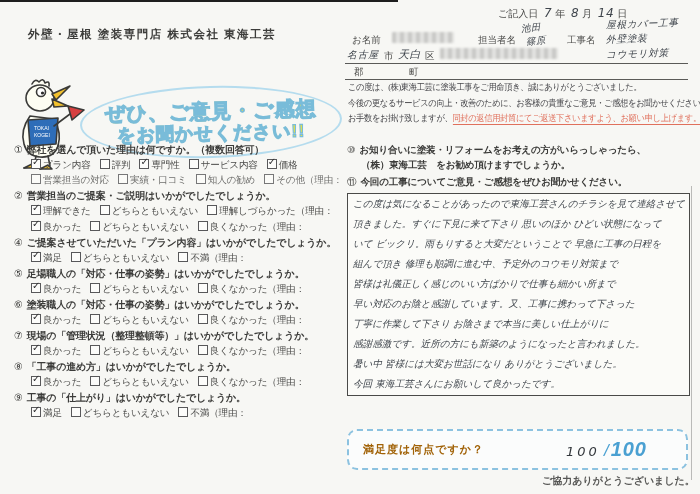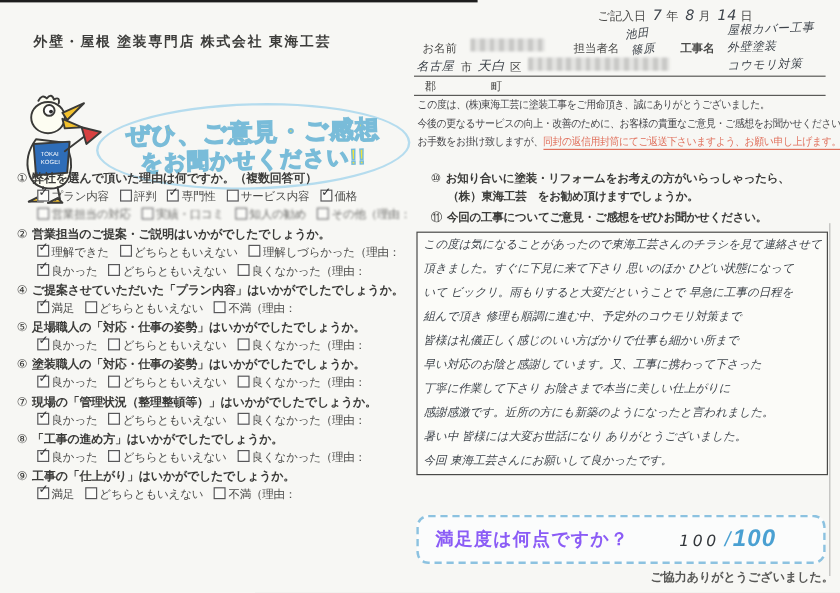--- a/index.html
+++ b/index.html
@@ -47,33 +47,33 @@
   .q-title{font-size:10px;font-weight:bold;color:#3b3b39;line-height:15px;white-space:nowrap;letter-spacing:-.2px;}
   .q-num{margin-right:4px;font-weight:normal;}
   .q-opts{padding-left:17px;font-size:9.6px;line-height:15px;color:#4c4c4a;white-space:nowrap;letter-spacing:-.2px;}
   .q-opts.blurred{filter:blur(.7px);opacity:.8;}
   .opt{margin-right:9px;}
   .cb{display:inline-block;width:8px;height:8px;border:1px solid #58585a;margin-right:2px;position:relative;vertical-align:-1px;background:#fcfcfa;}
   .cb .ck{position:absolute;left:0px;top:-6px;font-size:10px;font-weight:bold;color:#303032;font-style:normal;}
 
   
   .rcol{position:absolute;left:347px;top:142px;width:345px;}
-  .r-line{font-size:9.6px;font-weight:bold;color:#3b3b39;line-height:15px;white-space:nowrap;letter-spacing:-.2px;margin-left:12px;}
+  .r-line{font-size:9.6px;font-weight:bold;color:#3b3b39;line-height:15px;white-space:nowrap;letter-spacing:-.2px;}
   .r-ind{padding-left:14px;}
   .comment-box{margin-top:4px;width:341px;border:1.2px solid #4a4a48;background:#fbfbf8;}
   .c-row{height:20.1px;border-bottom:1px solid #55555า3;display:flex;align-items:center;padding:0 5px;overflow:hidden;}
   .c-row:last-child{border-bottom:none;}
   .c-row .hand{font-size:9.6px;white-space:nowrap;letter-spacing:0;}
 
   .sat-box{
     position:absolute;left:347px;top:429px;width:341px;height:41px;box-sizing:border-box;
     border:2px dashed #8cc2e0;border-radius:10px;background:#fbfcfc;
     display:flex;align-items:center;
   }
-  .sat-label{font-size:15px;font-weight:bold;color:#8b5cf6;margin-left:14px;letter-spacing:1px;}
+  .sat-label{font-size:11px;font-weight:bold;color:#a16207;margin-left:14px;letter-spacing:1px;}
   .sat-score{margin-left:auto;margin-right:39px;display:flex;align-items:baseline;}
   .sat-written{font-size:13px;letter-spacing:3px;color:#33373c;}
   .sat-slash{font-size:17px;color:#4aa0d2;font-style:italic;margin:0 2px 0 4px;}
   .sat-max{font-size:20px;font-weight:bold;font-style:italic;color:#4aa0d2;letter-spacing:1px;}
   .thanks{position:absolute;left:542px;top:474px;font-size:10px;font-weight:bold;color:#55555à3;}
   .thanks, .c-row{color:#3f444b;}
 </style>
 </head>
 <body>
 
@@ -89,21 +89,21 @@
     <span class="hand">8</span><span>月</span>
     <span class="hand">14</span><span>日</span>
   </div>
 
   <div class="fields">
     <span class="lbl" style="position:absolute;left:352px;top:34px;">お名前</span>
     <span class="redact" style="position:absolute;left:392px;top:32px;width:62px;height:11px;"></span>
     <span class="lbl" style="position:absolute;left:478px;top:34px;">担当者名</span>
     <span class="hand" style="position:absolute;left:521px;top:22px;font-size:9.5px;transform:rotate(-6deg);">池田</span>
     <span class="hand" style="position:absolute;left:526px;top:35px;font-size:9.5px;transform:rotate(-6deg);">篠原</span>
-    <span class="lbl" style="position:absolute;left:567px;top:34px;font-weight:bold;">工事名</span>
+    <span class="lbl" style="position:absolute;left:567px;top:34px;">工事名</span>
     <span class="hand" style="position:absolute;left:606px;top:18px;font-size:9.8px;transform:rotate(-2deg);">屋根カバー工事</span>
     <span class="hand" style="position:absolute;left:606px;top:33px;font-size:9.8px;transform:rotate(-2deg);">外壁塗装</span>
     <span class="hand" style="position:absolute;left:606px;top:48px;font-size:9.8px;transform:rotate(-2deg);">コウモリ対策</span>
 
     <span class="hand" style="position:absolute;left:347px;top:48px;font-size:10px;">名古屋</span>
     <span class="lbl" style="position:absolute;left:384px;top:50px;">市</span>
     <span class="hand" style="position:absolute;left:398px;top:47px;font-size:11px;">天白</span>
     <span class="lbl" style="position:absolute;left:425px;top:50px;">区</span>
     <span class="redact" style="position:absolute;left:440px;top:48px;width:118px;height:11px;"></span>
     <div class="uline" style="left:345px;top:63px;width:343px;"></div>

